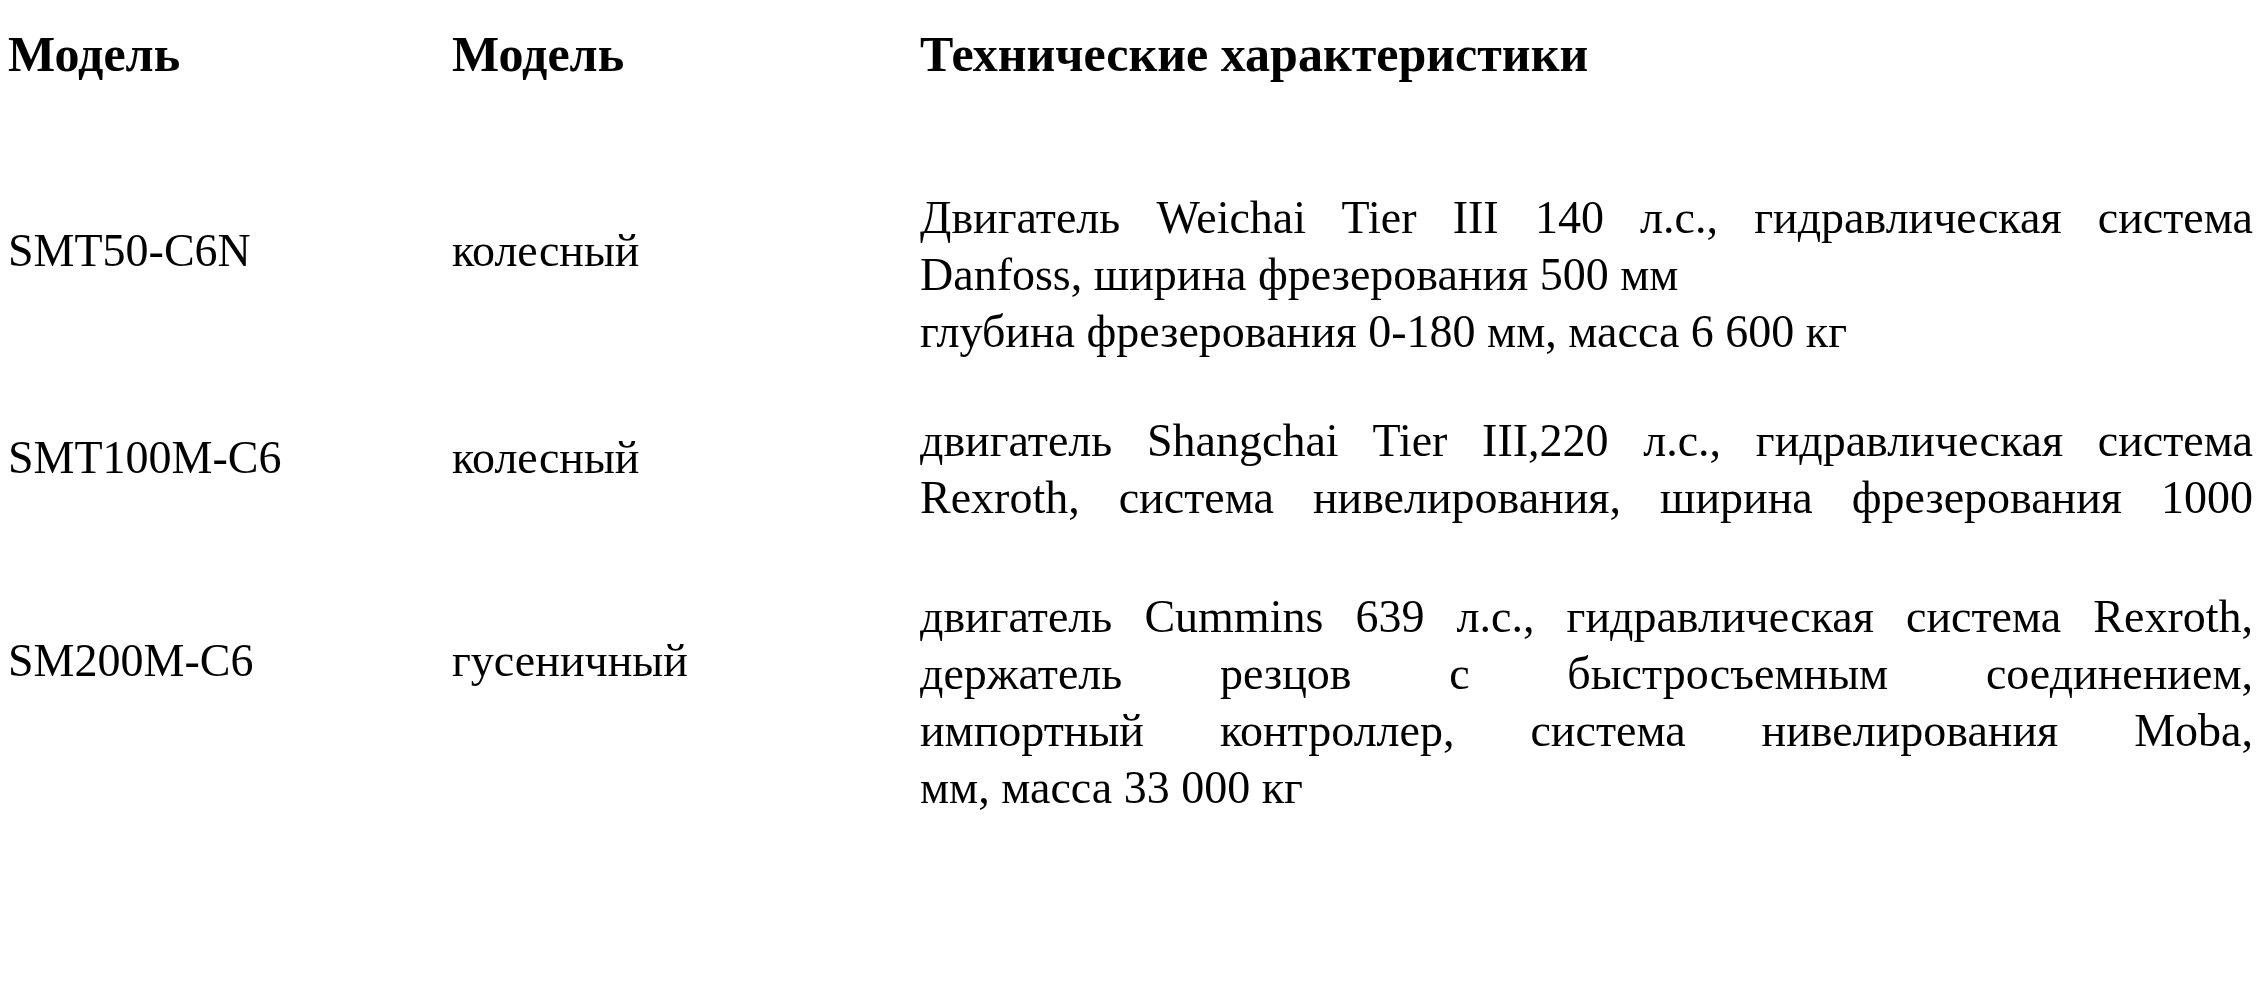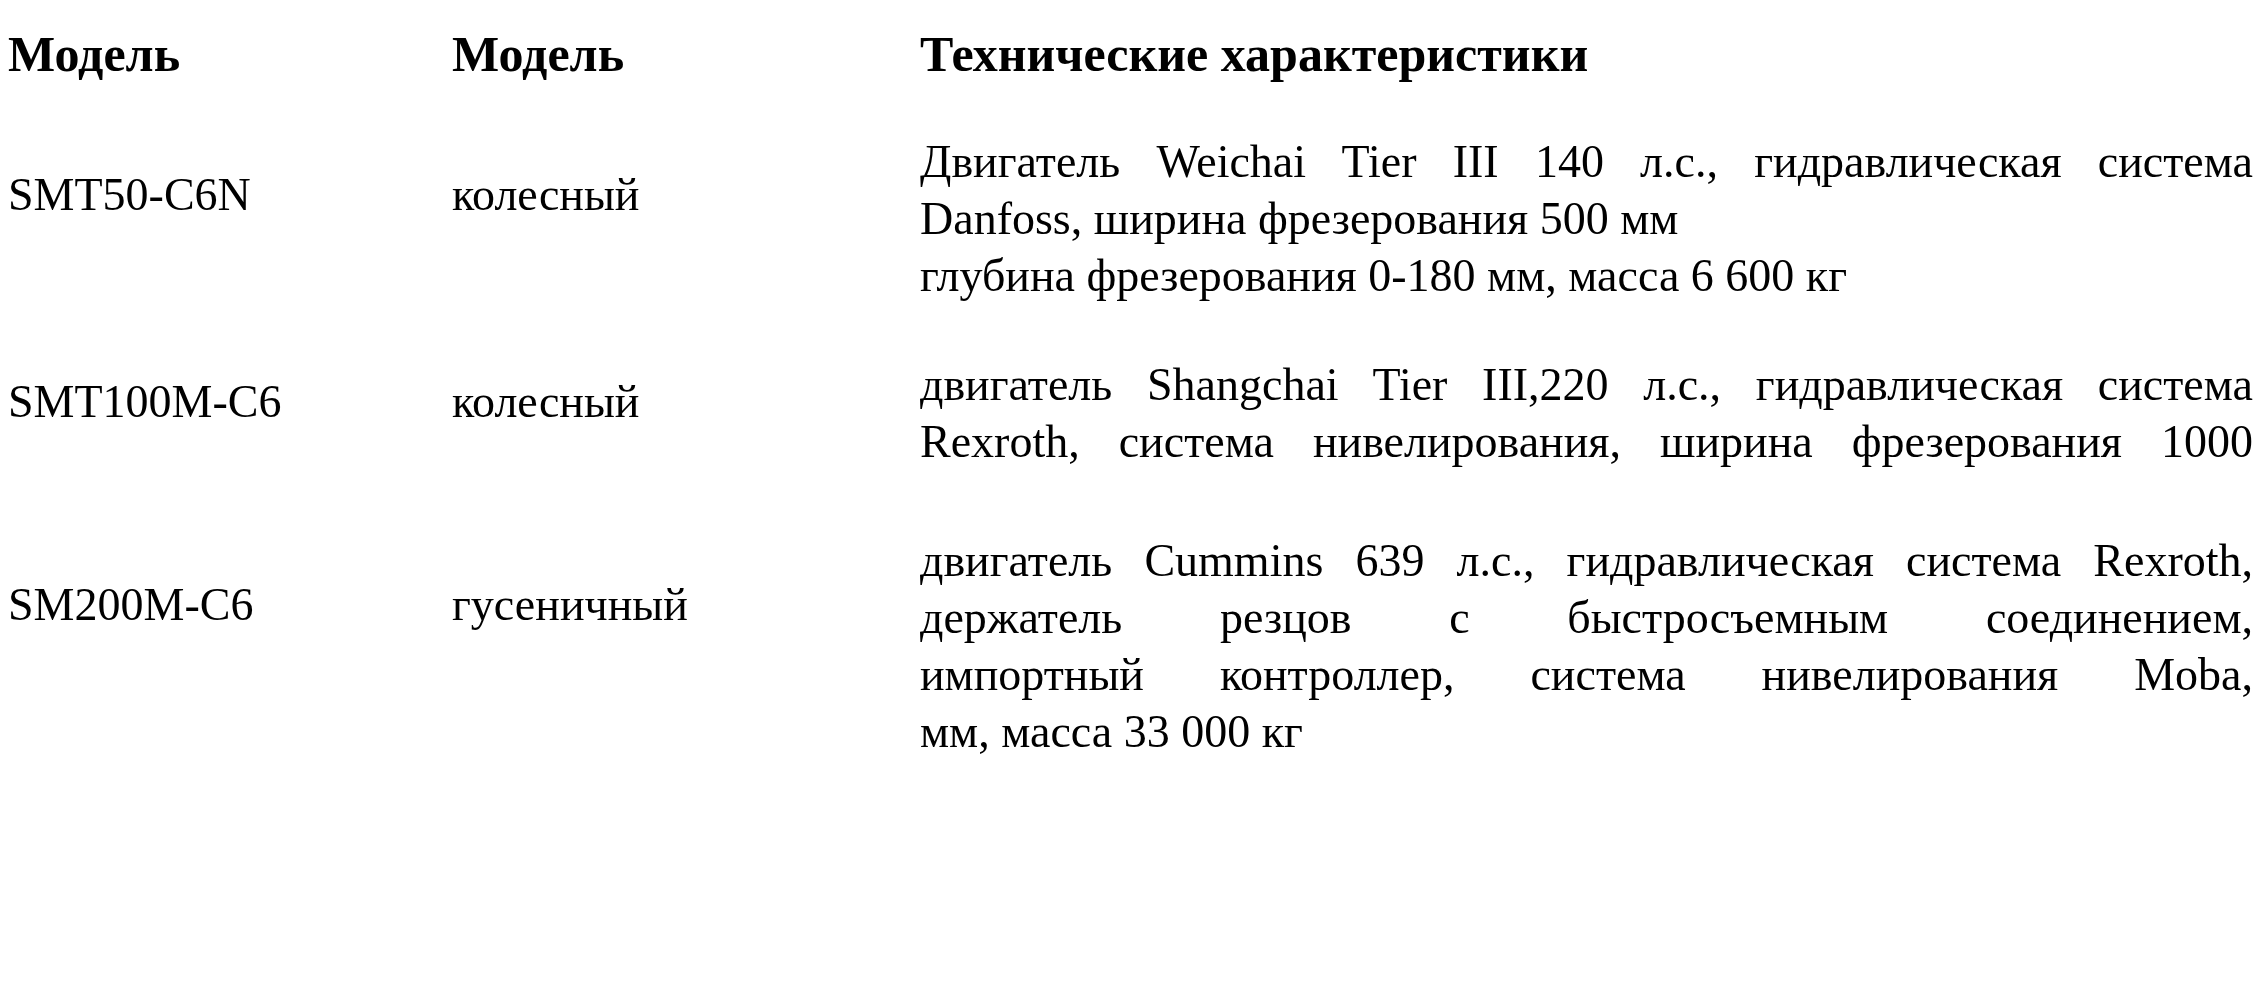--- a/index.html
+++ b/index.html
@@ -23,21 +23,21 @@
   .trow {
     display: grid;
     grid-template-columns: 444px 468px 1333px;
     align-items: start;
   }
   .thead {
     padding-top: 26px;
     font-weight: bold;
     font-size: 50px;
   }
-  .row-1 { margin-top: 50px; }
+  .row-1 { margin-top: 106px; }
   .row-2 { margin-top: 52px; }
   .row-3 { margin-top: 62px; }
   .row-1 .side { padding-top: 33px; }
   .row-2 .side { padding-top: 17px; }
   .row-3 .side { padding-top: 44px; }
   .cell { white-space: nowrap; }
   .specs { white-space: normal; }
   .line {
     overflow: hidden;
     white-space: normal;

